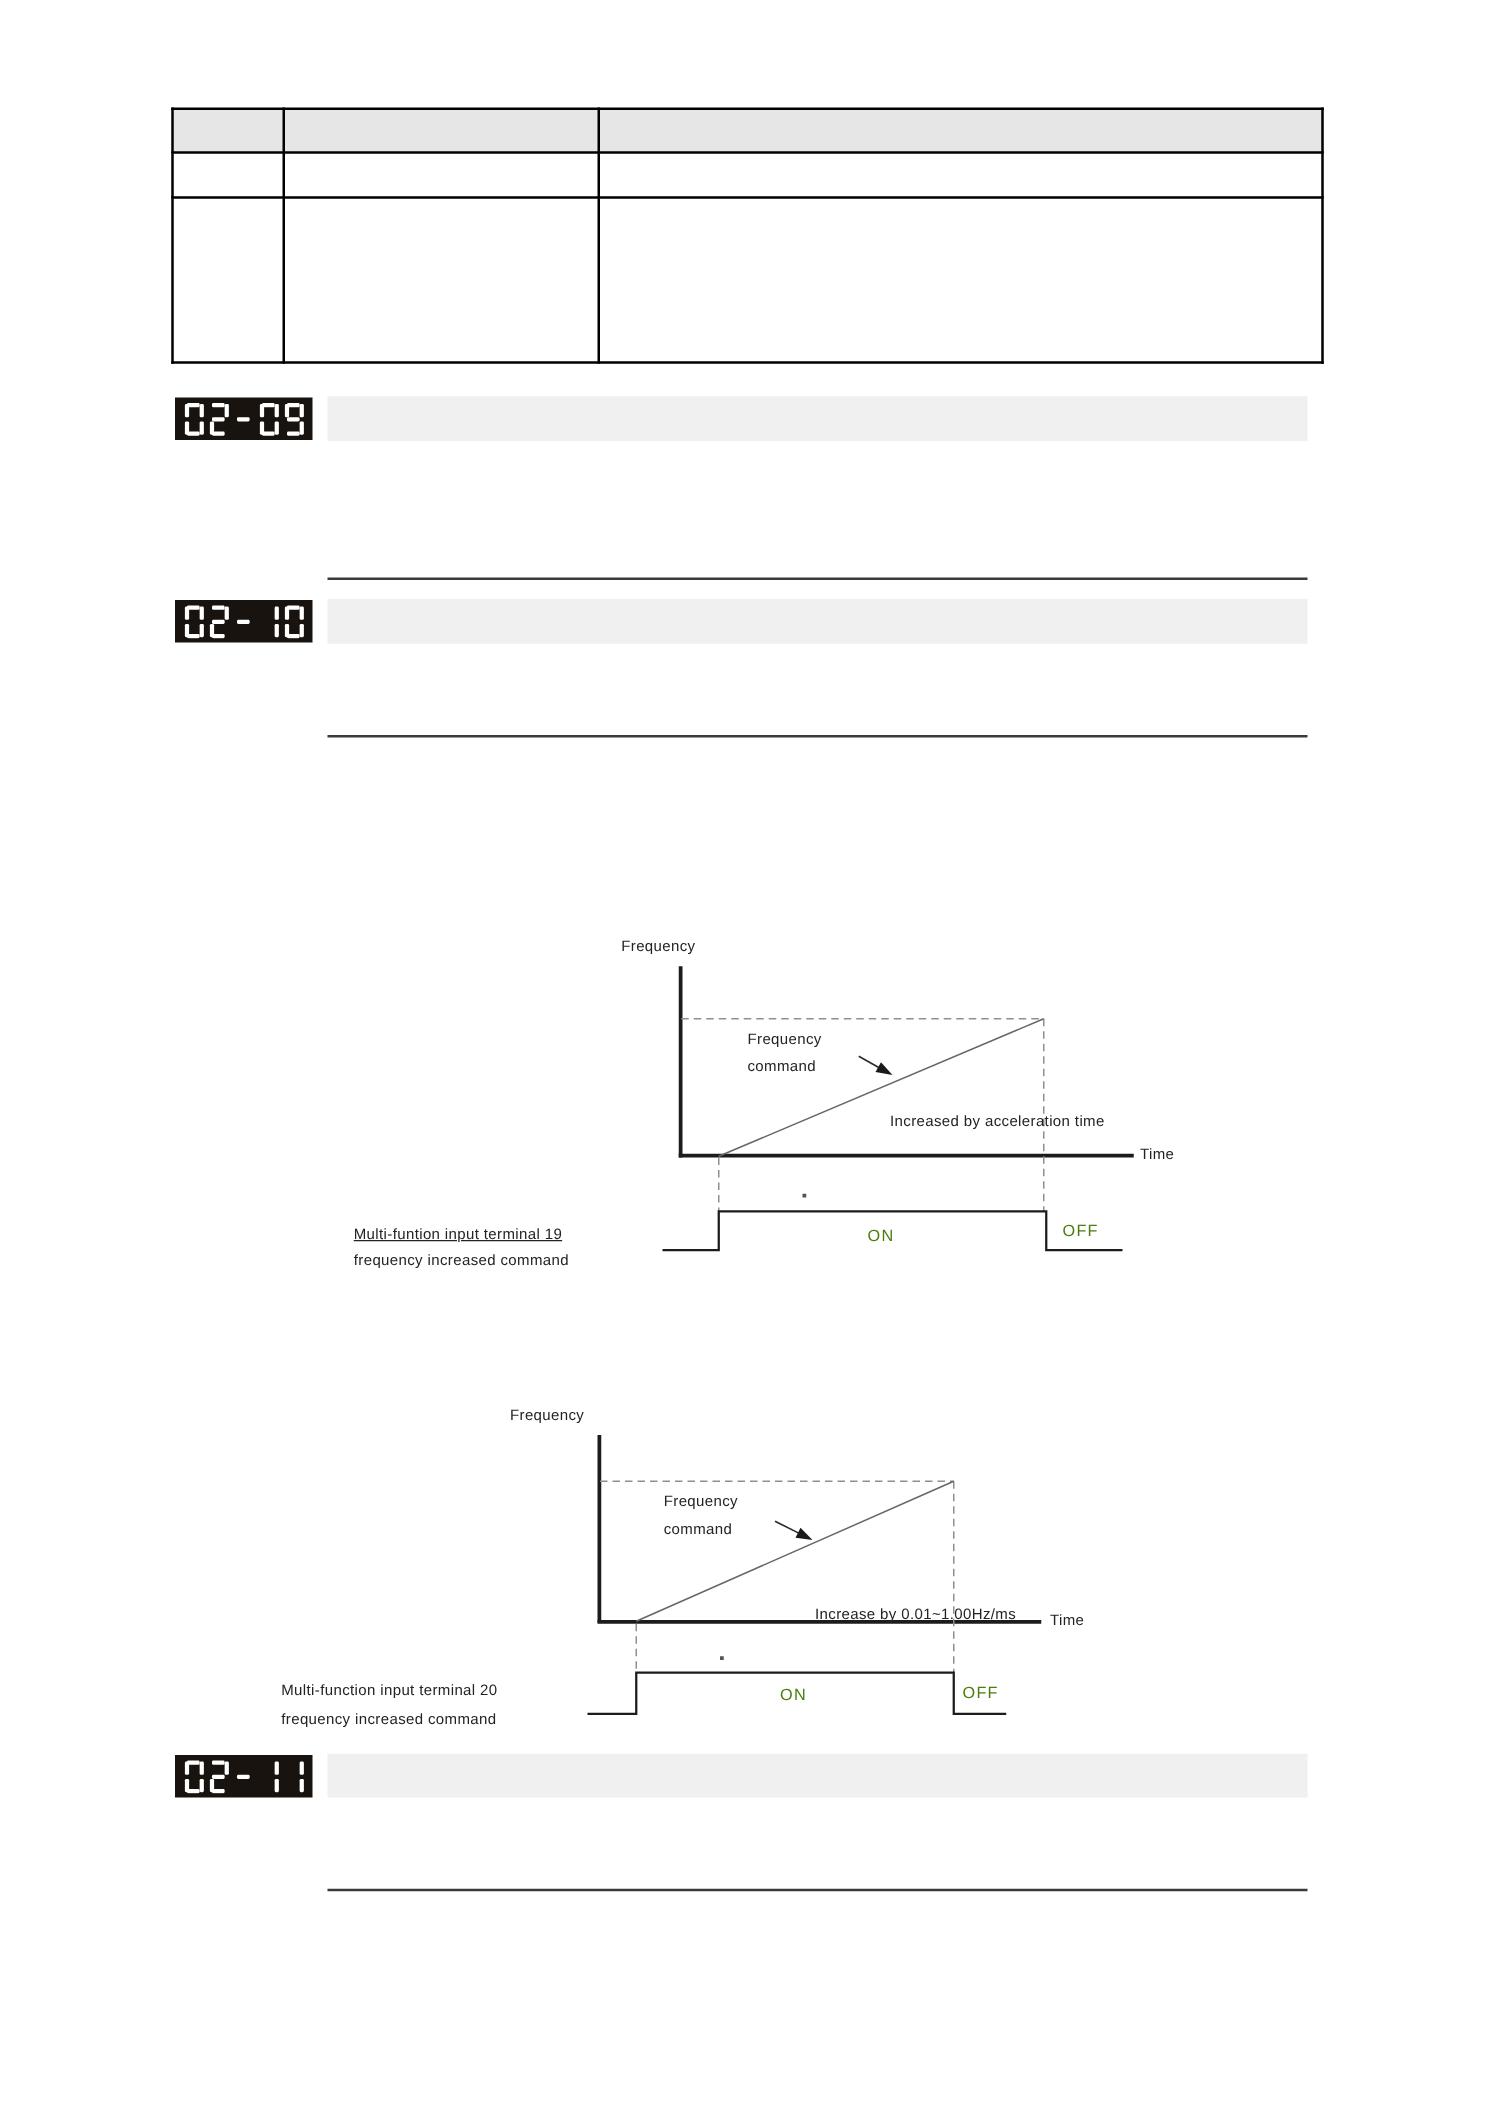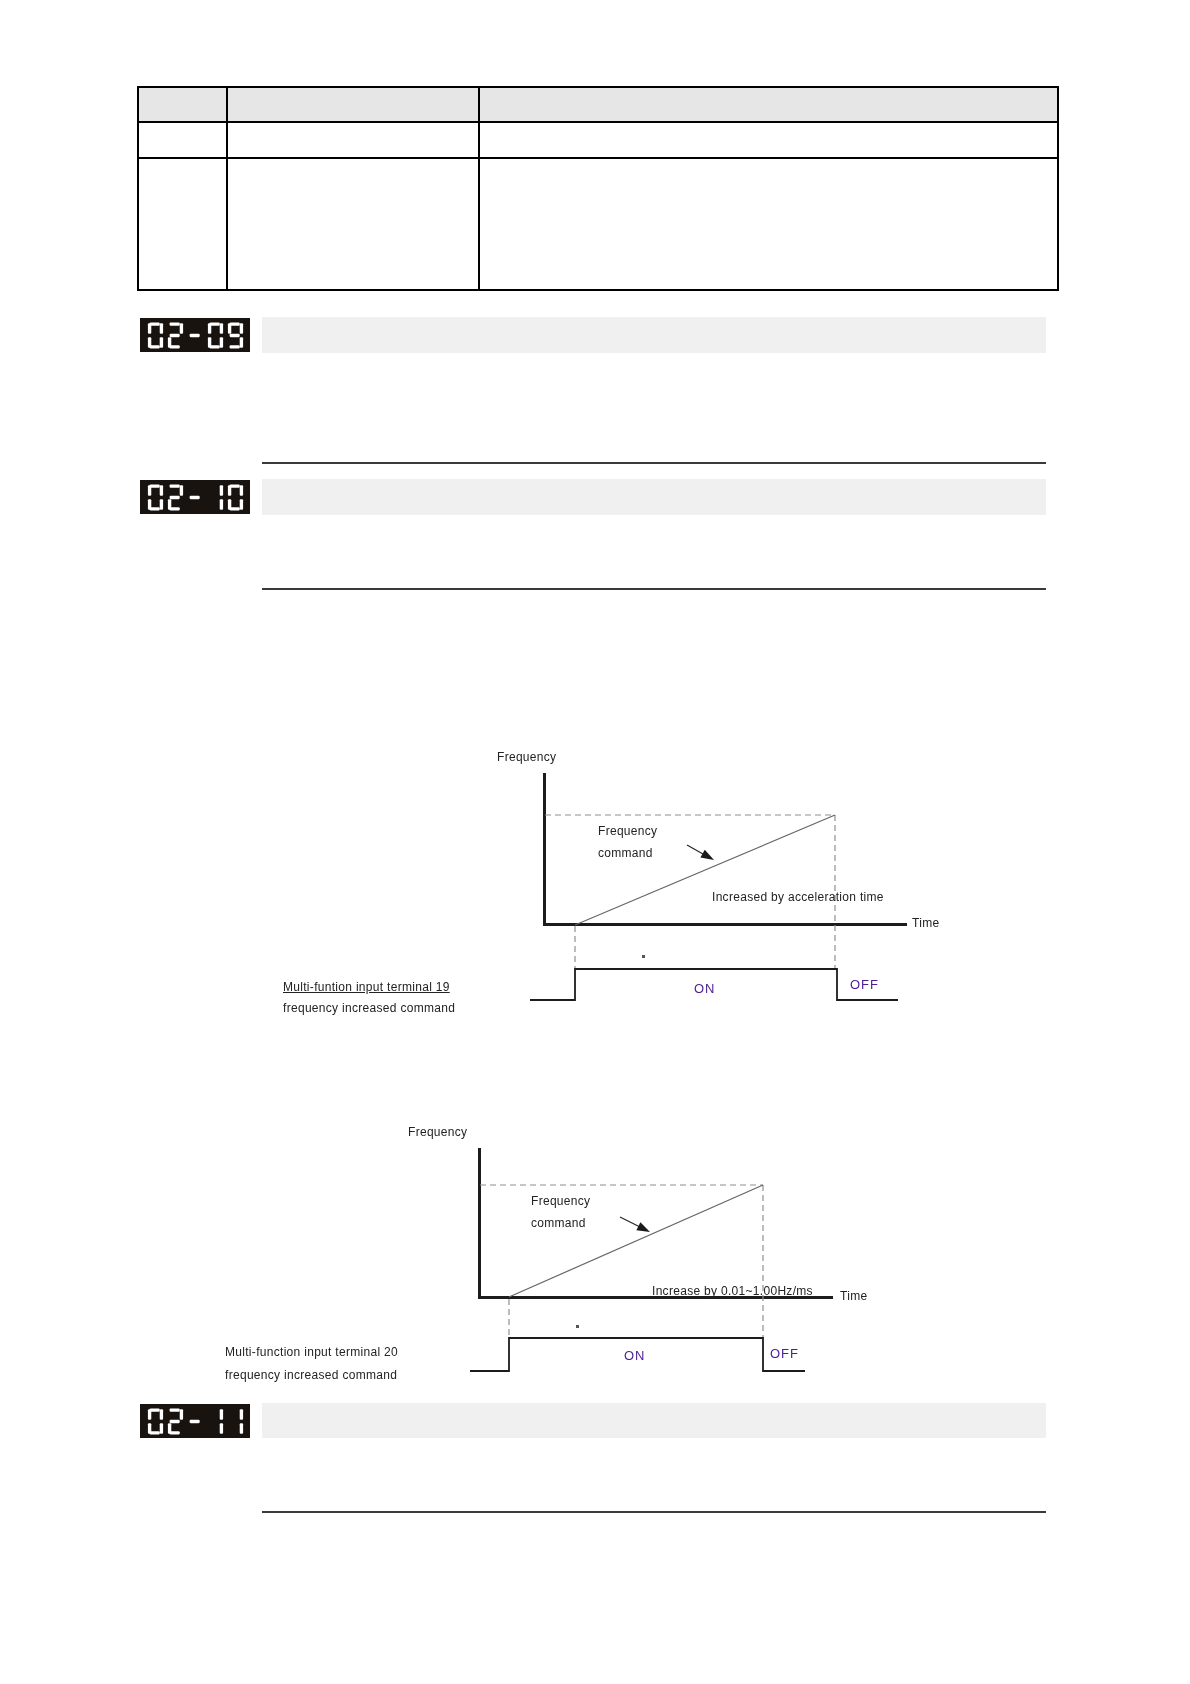--- a/index.html
+++ b/index.html
@@ -16,21 +16,21 @@
   .badge{
     position:absolute;left:0;top:1px;height:34px;width:110px;background:#18130e;
     display:flex;align-items:center;justify-content:center;gap:3px;box-sizing:border-box;padding:2px 6px;
   }
   .seg-digit{width:17px;height:27px;display:block;}
   .title-bar{position:absolute;left:122px;top:0;width:784px;height:36px;background:#f0f0f0;
     font-size:15px;line-height:36px;padding-left:10px;box-sizing:border-box;}
   .divider{position:absolute;left:262px;width:784px;height:2px;background:#3a3a3a;}
   
   .dtext{position:absolute;font-size:12px;letter-spacing:.3px;white-space:nowrap;color:#232323;}
-  .dtext-sm{position:absolute;font-size:13px;letter-spacing:1px;white-space:nowrap;color:#4c1d95;}
+  .dtext-sm{position:absolute;font-size:13px;letter-spacing:1px;white-space:nowrap;color:#4d7c0f;}
   .two-line div{line-height:22px;}
   svg.diagram{position:absolute;overflow:visible;}
 </style>
 </head>
 <body>
 
 <div id="page">
 
   <table id="spec-table">
     <tbody>

